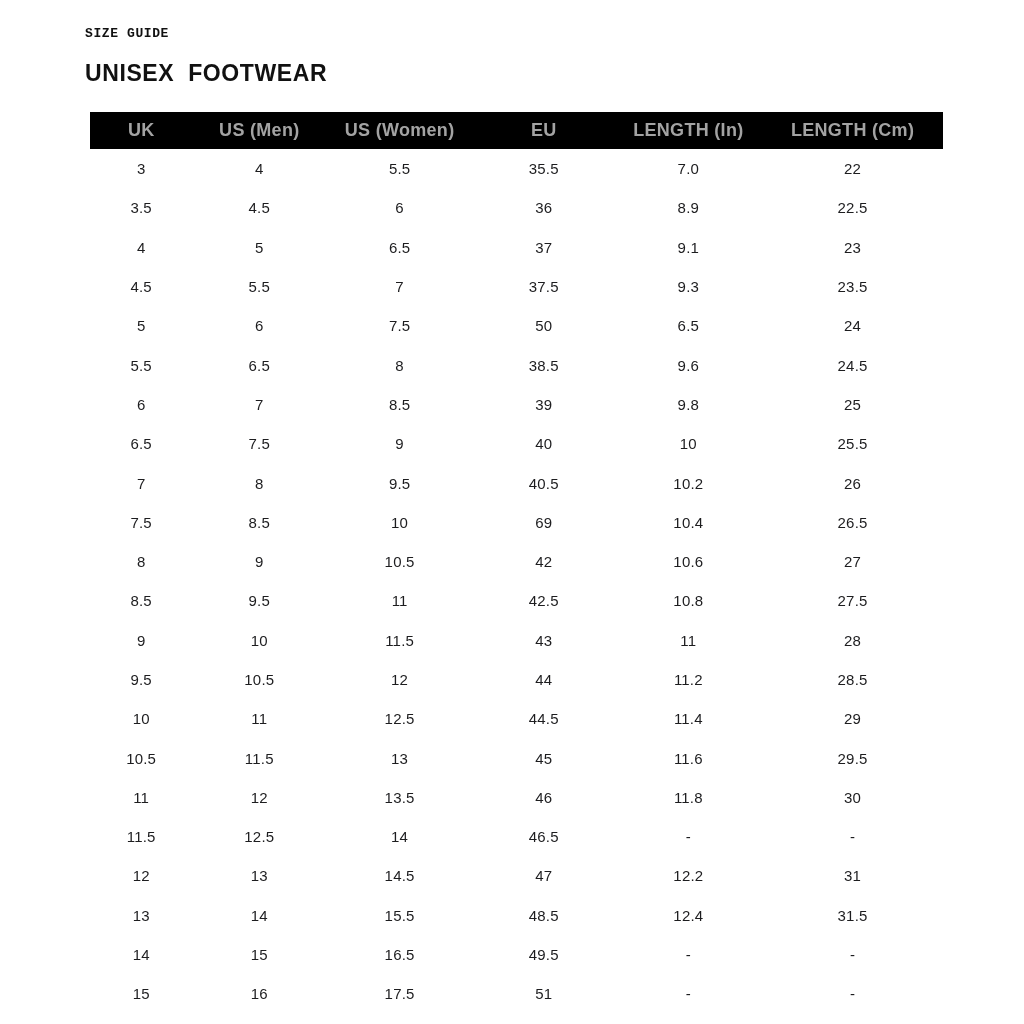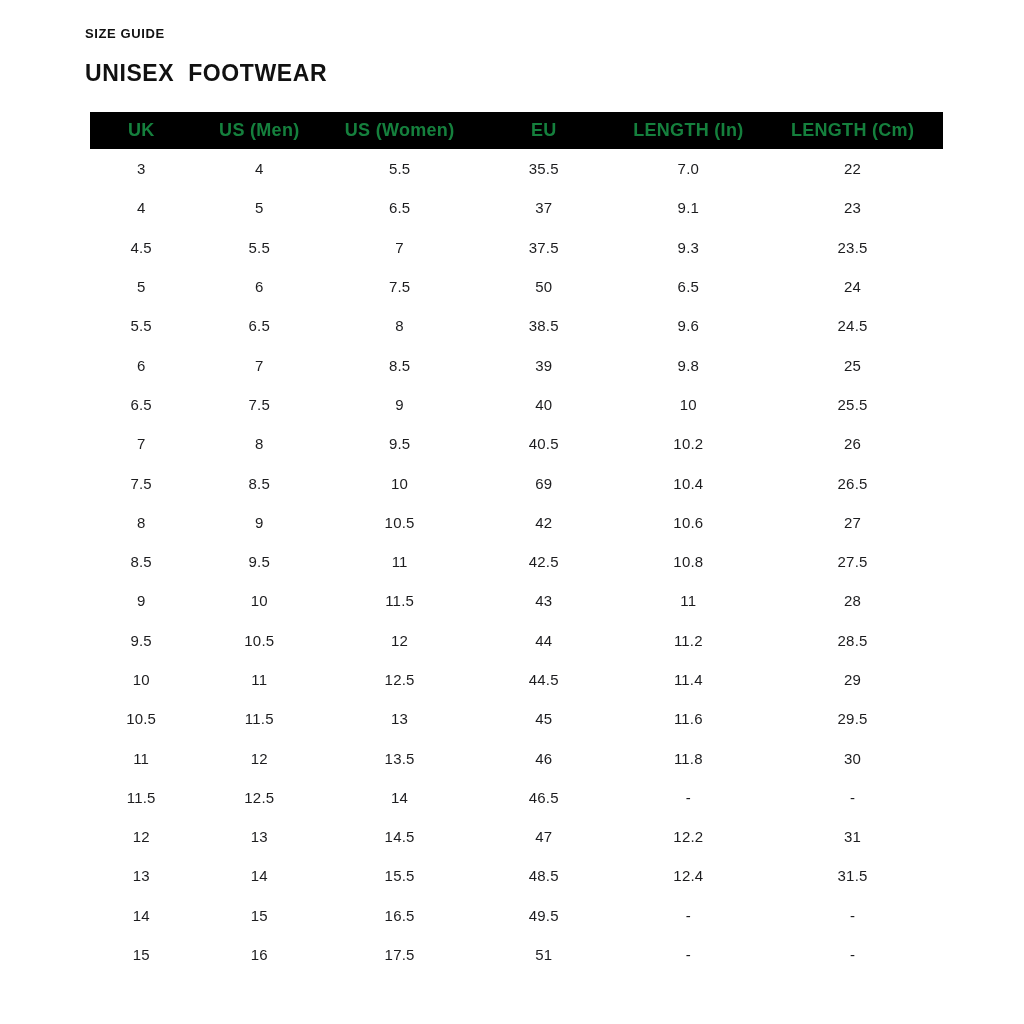--- a/index.html
+++ b/index.html
@@ -13,20 +13,21 @@
     width: 1024px;
     height: 1024px;
     padding: 26px 0 0 85px;
     overflow: hidden;
   }
   .eyebrow {
     font-size: 13px;
     font-weight: 700;
     letter-spacing: 0.6px;
     color: #111111;
+    font-family: Liberation Mono, monospace;
   }
   .title {
     margin-top: 19px;
     font-size: 23px;
     font-weight: 700;
     letter-spacing: 0.6px;
     color: #111111;
     white-space: pre;
   }
   table.size-table {
@@ -72,39 +73,47 @@
   <table class="size-table">
     <colgroup>
       <col class="c1">
         <col class="c2">
         <col class="c3">
         <col class="c4">
         <col class="c5">
         <col class="c6">
     </colgroup>
     <thead>
-      <tr id="header-row" style="background: rgb(0, 0, 0); color: #15803d; padding-left: 12px;">
+      <tr id="header-row" style="background: rgb(0, 0, 0); color: #a3a3a3; padding-left: 12px;">
           <th><span class="hb">UK</span></th>
           <th><span class="hb">US</span><span class="hn"> (Men)</span></th>
           <th><span class="hb">US</span><span class="hn"> (Women)</span></th>
           <th><span class="hb">EU</span></th>
           <th><span class="hb">LENGTH</span><span class="hn"> (In)</span></th>
           <th><span class="hb">LENGTH</span><span class="hn"> (Cm)</span></th>
         </tr>
     </thead>
     <tbody id="body-rows">
         <tr>
           <td>3</td>
           <td>4</td>
           <td>5.5</td>
           <td>35.5</td>
           <td>7.0</td>
           <td>22</td>
         </tr>
         <tr>
+          <td>3.5</td>
+          <td>4.5</td>
+          <td>6</td>
+          <td>36</td>
+          <td>8.9</td>
+          <td>22.5</td>
+        </tr>
+        <tr>
           <td>4</td>
           <td>5</td>
           <td>6.5</td>
           <td>37</td>
           <td>9.1</td>
           <td>23</td>
         </tr>
         <tr>
           <td>4.5</td>
           <td>5.5</td>

